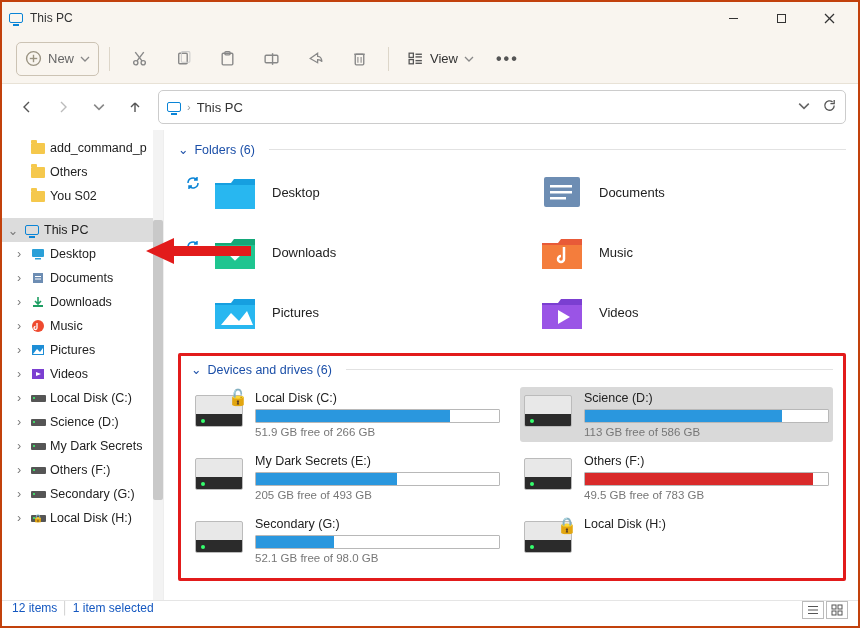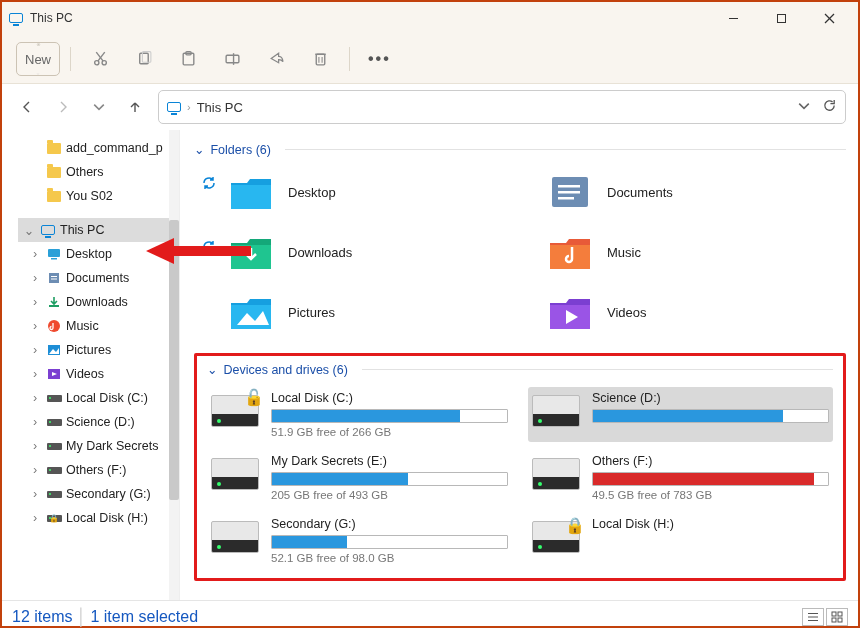--- a/index.html
+++ b/index.html
@@ -19,34 +19,34 @@
   
   .titlebar{height:32px;background:var(--win-bg);display:flex;align-items:center;padding:0 6px;}
   .titlebar .icon{width:16px;height:16px;margin-right:6px;display:flex;align-items:center;justify-content:center;}
   .title-text{font-size:12px;color:#333;}
   .winbtns{margin-left:auto;display:flex;gap:2px;}
   .winbtn{width:46px;height:30px;display:flex;align-items:center;justify-content:center;color:#333;}
   .winbtn svg{width:11px;height:11px;}
   
   .toolbar{height:50px;background:var(--win-bg);display:flex;align-items:center;padding:0 14px;gap:6px;border-bottom:1px solid #e8e2d6;}
   .tbtn{height:34px;min-width:38px;padding:0 8px;border-radius:5px;display:flex;align-items:center;justify-content:center;gap:6px;color:#666;}
-  .tbtn.text{color:#333;font-size:13px;flex-direction:column;}
+  .tbtn.text{color:#333;font-size:13px;}
   .tbtn.newbtn{border:1px solid #ccc3b4;color:#666;}
   .tbtn svg{width:17px;height:17px;}
   .tb-sep{width:1px;height:24px;background:#ddd6c9;margin:0 4px;}
   
   .addr-row{height:46px;background:#fff;display:flex;align-items:center;padding:6px 12px;gap:10px;}
   .navbtn{width:26px;height:26px;display:flex;align-items:center;justify-content:center;color:#666;}
   .navbtn.dis{color:#bbb;}
   .addrbar{flex:1;height:34px;border:1px solid #ccc;border-radius:5px;display:flex;align-items:center;padding:0 8px;gap:6px;}
   .addrbar .crumb{font-size:13px;color:#333;}
   .addr-actions{margin-left:auto;display:flex;gap:12px;align-items:center;color:#555;}
   .searchbox{width:210px;height:34px;border:1px solid #ccc;border-radius:5px;display:flex;align-items:center;padding:0 10px;gap:8px;color:#888;font-size:13px;}
   
-  .body{flex:1;display:flex;min-height:0;margin-left:16px;}
+  .body{flex:1;display:flex;min-height:0;}
   .sidebar{width:162px;border-right:1px solid #eee;position:relative;display:flex;flex-direction:column;padding-top:6px;}
   .sidebar .scrolltrack{position:absolute;right:0;top:0;bottom:0;width:10px;background:#f3f3f3;}
   .sidebar .scrollthumb{position:absolute;right:0;top:90px;width:10px;height:280px;background:#c9c9c9;border-radius:2px;}
   .tree-item{height:24px;display:flex;align-items:center;font-size:12.5px;color:#222;padding-left:4px;gap:4px;white-space:nowrap;overflow:hidden;}
   .tree-item .chev{width:14px;display:flex;justify-content:center;color:#777;}
   .tree-item .ic{width:16px;height:16px;display:flex;align-items:center;justify-content:center;}
   .tree-item.selected{background:#dcdcdc;}
   .tree-item.indent1{padding-left:10px;}
   .folder-ic{width:14px;height:11px;background:#f5c84c;border-radius:1px;position:relative;}
   .folder-ic::before{content:"";position:absolute;top:-3px;left:0;width:6px;height:3px;background:#f5c84c;border-radius:1px 1px 0 0;}
@@ -71,21 +71,21 @@
   .drive-tile.selected{background:#d9d9d9;}
   .dr-ic{width:48px;height:32px;background:linear-gradient(#e8e8e8 60%,#2b2b2b 60%);border:1px solid #bbb;border-radius:2px;position:relative;margin-top:4px;}
   .dr-ic::after{content:"";position:absolute;left:5px;bottom:3px;width:4px;height:4px;background:#35ff6e;border-radius:50%;}
   .dr-body{flex:1;}
   .dr-name{font-size:12.5px;color:#222;margin-bottom:4px;}
   .dr-bar{height:14px;border:1px solid #b8b8b8;background:#fff;border-radius:1px;overflow:hidden;}
   .dr-fill{height:100%;background:#2a97de;}
   .dr-fill.red{background:var(--red);}
   .dr-free{font-size:11.5px;color:#777;margin-top:3px;}
   
-  .status{height:26px;border-top:1px solid #e5e5e5;display:flex;align-items:flex-end;padding:0 10px;font-size:16px;color:#1558c0;gap:4px;}
+  .status{height:26px;border-top:1px solid #e5e5e5;display:flex;align-items:flex-start;padding:0 10px;font-size:12px;color:#1558c0;gap:4px;}
   .status .spacer{flex:1;}
   .view-toggle{display:flex;gap:2px;}
   .vt{width:22px;height:18px;border:1px solid #bbb;display:flex;align-items:center;justify-content:center;}
   
   .big-arrow{position:absolute;left:144px;top:234px;pointer-events:none;}
 </style>
 </head>
 <body>
 
 <div class="window">
@@ -161,20 +161,34 @@
       </div>
     <div class="tbtn">
         <svg viewBox="0 0 16 16">
           <rect x="4" y="4" width="8" height="10" rx="1" fill="none" stroke="#888" stroke-width="1.3"></rect>
           <line x1="3" y1="4" x2="13" y2="4" stroke="#888" stroke-width="1.3"></line>
           <line x1="6.5" y1="6.5" x2="6.5" y2="12" stroke="#888"></line>
           <line x1="9.5" y1="6.5" x2="9.5" y2="12" stroke="#888"></line>
         </svg>
       </div>
     <div class="tb-sep"></div>
+    <div class="tbtn text">
+      <svg viewBox="0 0 16 16">
+          <rect x="2" y="3" width="4" height="4" fill="none" stroke="#555" stroke-width="1.2"></rect>
+          <rect x="2" y="9" width="4" height="4" fill="none" stroke="#555" stroke-width="1.2"></rect>
+          <line x1="8" y1="4" x2="14" y2="4" stroke="#555" stroke-width="1.3"></line>
+          <line x1="8" y1="6.5" x2="14" y2="6.5" stroke="#555" stroke-width="1.3"></line>
+          <line x1="8" y1="10" x2="14" y2="10" stroke="#555" stroke-width="1.3"></line>
+          <line x1="8" y1="12.5" x2="14" y2="12.5" stroke="#555" stroke-width="1.3"></line>
+        </svg>
+      <span>View</span>
+      <svg viewBox="0 0 10 10" style="width:10px;height:10px">
+          <path d="M1 3l4 4 4-4" fill="none" stroke="#888" stroke-width="1.3"></path>
+        </svg>
+    </div>
     <div class="tbtn" style="font-weight:bold;color:#555;letter-spacing:2px">•••</div>
   </div>
 
   <div class="addr-row">
     <div class="navbtn">
         <svg width="16" height="16" viewBox="0 0 16 16">
           <path d="M10 3L5 8l5 5" fill="none" stroke="#555" stroke-width="1.4"></path>
         </svg>
       </div>
     <div class="navbtn dis">
@@ -449,20 +463,21 @@
                 <div class="dr-free">51.9 GB free of 266 GB</div>
               </div>
             </div>
             <div class="drive-tile selected">
               <div class="dr-ic" style="position:relative"></div>
               <div class="dr-body">
                 <div class="dr-name">Science (D:)</div>
                 <div class="dr-bar">
                   <div class="dr-fill " style="width:81%"></div>
                 </div>
+                <div class="dr-free">113 GB free of 586 GB</div>
               </div>
             </div>
             <div class="drive-tile">
               <div class="dr-ic" style="position:relative"></div>
               <div class="dr-body">
                 <div class="dr-name">My Dark Secrets (E:)</div>
                 <div class="dr-bar">
                   <div class="dr-fill " style="width:58%"></div>
                 </div>
                 <div class="dr-free">205 GB free of 493 GB</div>

